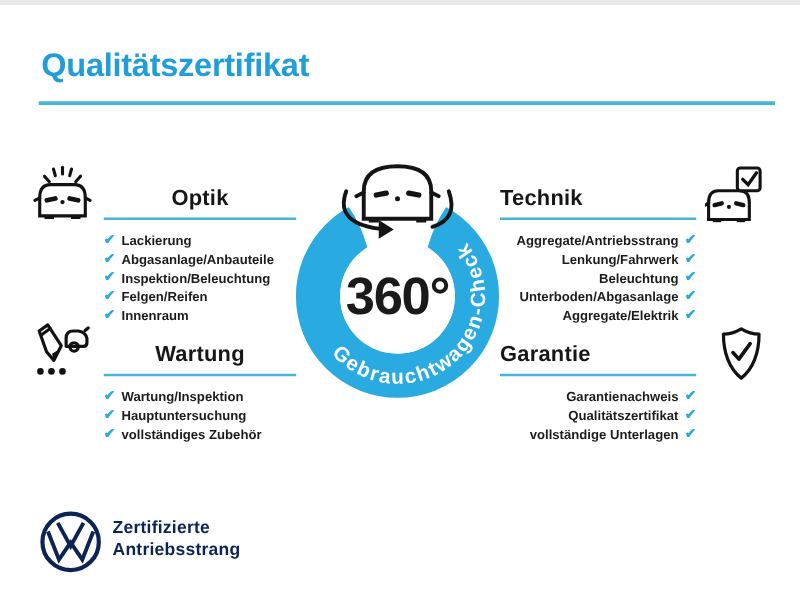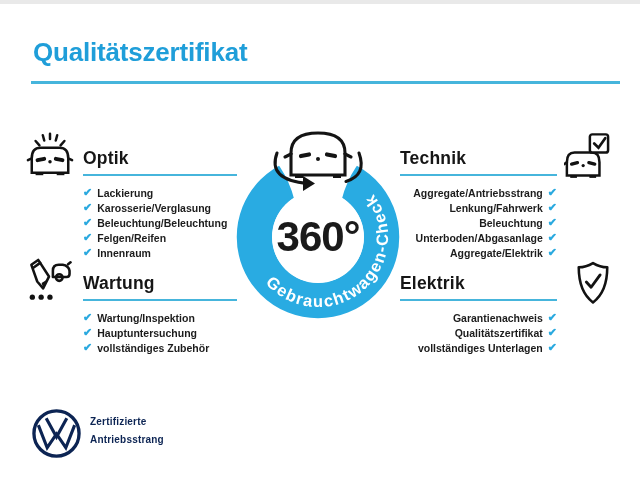--- a/index.html
+++ b/index.html
@@ -7,21 +7,21 @@
     position:relative;width:640px;height:480px;background:#ffffff;overflow:hidden;
     font-family:"Liberation Sans",sans-serif;margin:4px auto;
   }
   .title{
     position:absolute;left:33px;top:33px;margin:0;
     font-size:26px;font-weight:700;letter-spacing:-0.2px;color:#1F9ED9;
   }
   .main-rule{position:absolute;left:31px;top:77px;width:589px;height:2.6px;background:#46B5DC;}
 
   .sec{position:absolute;}
-  .sec h2{margin:0;font-size:17.5px;font-weight:700;color:#161616;line-height:21px;letter-spacing:.2px;}
+  .sec h2{margin:0;font-size:17.5px;font-weight:700;color:#161616;line-height:21px;letter-spacing:.2px;text-align:center;}
   .sec .rule2{height:2.4px;background:#46B5DC;margin-top:5px;}
   .sec ul{list-style:none;margin:9px 0 0 0;padding:0;}
   .sec li{display:flex;align-items:center;gap:5px;height:15px;font-size:10.5px;font-weight:700;color:#1c1c1c;white-space:nowrap;}
   .sec.right h2{text-align:left;}
   .sec.right li{flex-direction:row-reverse;}
   .chk{color:#2AA9DF;font-size:11px;line-height:1;}
 
   .sec-optik{left:83px;top:144px;width:154px;}
   .sec-technik{right:83px;top:144px;width:157px;}
   .sec-wartung{left:83px;top:269px;width:154px;}
@@ -30,21 +30,21 @@
   .icon{position:absolute;}
   .icon svg{display:block;}
   .icon-optik{left:26px;top:127px;}
   .icon-technik{left:564px;top:127px;}
   .icon-wartung{left:24px;top:252px;}
   .icon-garantie{left:574px;top:256px;}
 
   .center-svg{position:absolute;left:0;top:0;pointer-events:none;}
 
   .footer-logo{left:31px;top:404px;}
-  .footer-text{position:absolute;left:90px;top:409px;color:#0C2453;font-size:10px;font-weight:700;line-height:17.5px;letter-spacing:.2px;}
+  .footer-text{position:absolute;left:90px;top:409px;color:#0C2453;font-size:14px;font-weight:700;line-height:17.5px;letter-spacing:.2px;}
 </style>
 </head>
 <body>
 
 <div class="page">
 
   <h1 class="title">Qualitätszertifikat</h1>
   <div class="main-rule"></div>
 
   <div class="icon icon-optik">
@@ -103,25 +103,25 @@
   <section class="sec sec-optik">
     <h2>Optik</h2>
     <div class="rule2"></div>
     <ul>
       <li>
           <span class="chk">✔</span>
           <span>Lackierung</span>
         </li>
       <li>
           <span class="chk">✔</span>
-          <span>Karosserie/Verglasung</span>
-        </li>
-      <li>
-          <span class="chk">✔</span>
-          <span>Beleuchtung/Beleuchtung</span>
+          <span>Abgasanlage/Anbauteile</span>
+        </li>
+      <li>
+          <span class="chk">✔</span>
+          <span>Inspektion/Beleuchtung</span>
         </li>
       <li>
           <span class="chk">✔</span>
           <span>Felgen/Reifen</span>
         </li>
       <li>
           <span class="chk">✔</span>
           <span>Innenraum</span>
         </li>
     </ul>
@@ -167,34 +167,34 @@
           <span>Hauptuntersuchung</span>
         </li>
       <li>
           <span class="chk">✔</span>
           <span>vollständiges Zubehör</span>
         </li>
     </ul>
   </section>
 
   <section class="sec right sec-garantie">
-    <h2>Elektrik</h2>
+    <h2>Garantie</h2>
     <div class="rule2"></div>
     <ul>
       <li>
           <span class="chk">✔</span>
           <span>Garantienachweis</span>
         </li>
       <li>
           <span class="chk">✔</span>
           <span>Qualitätszertifikat</span>
         </li>
       <li>
           <span class="chk">✔</span>
-          <span>vollständiges Unterlagen</span>
+          <span>vollständige Unterlagen</span>
         </li>
     </ul>
   </section>
 
   <svg class="center-svg" width="640" height="480" viewBox="0 0 640 480">
     <circle cx="318" cy="233" r="63.5" fill="none" stroke="#29ABE2" stroke-width="35.5"></circle>
     <path d="M 296 204 Q 290 168 262 142 L 374 142 Q 346 168 340 204 Z" fill="#ffffff"></path>
     <circle cx="318" cy="233" r="46" fill="#ffffff"></circle>
     <text x="318" y="247" text-anchor="middle" font-family="Liberation Sans, sans-serif" font-size="42" font-weight="700" letter-spacing="-1" fill="#1a1a1a">360°</text>
     <path id="ringTextPath" d="M 254.6 262.6 A 70 70 0 1 0 358.2 175.7" fill="none"></path>

